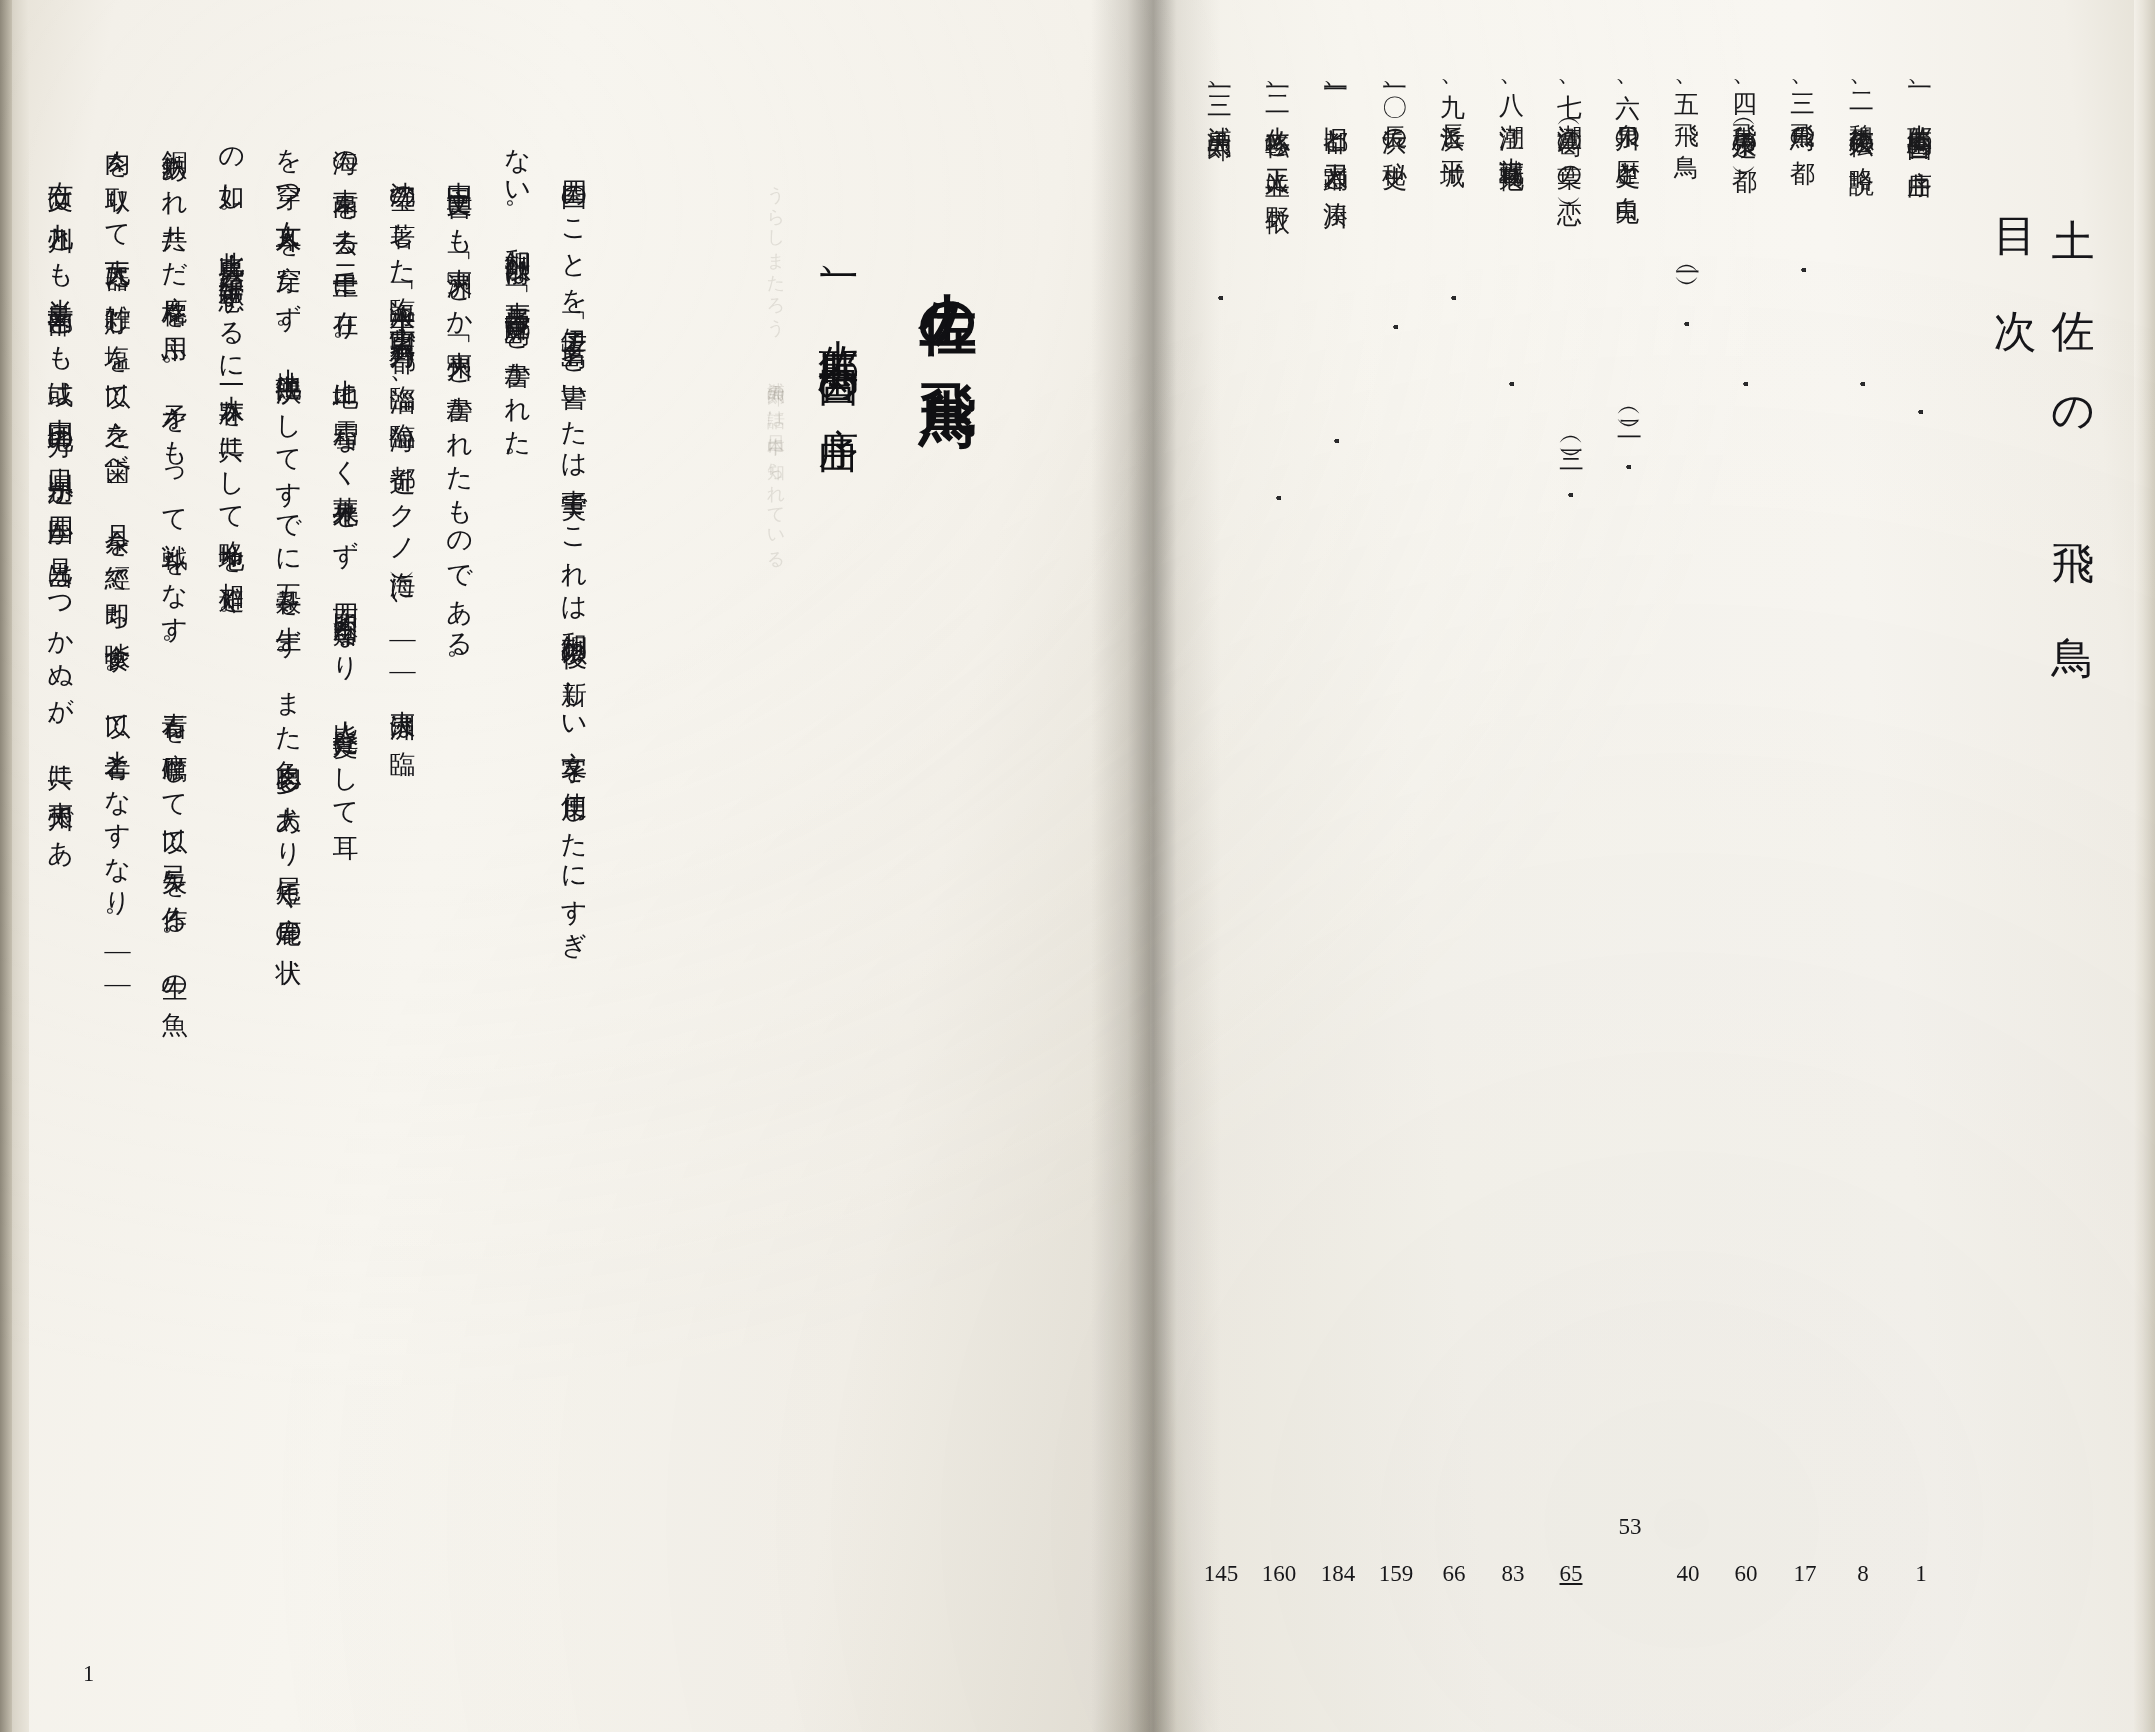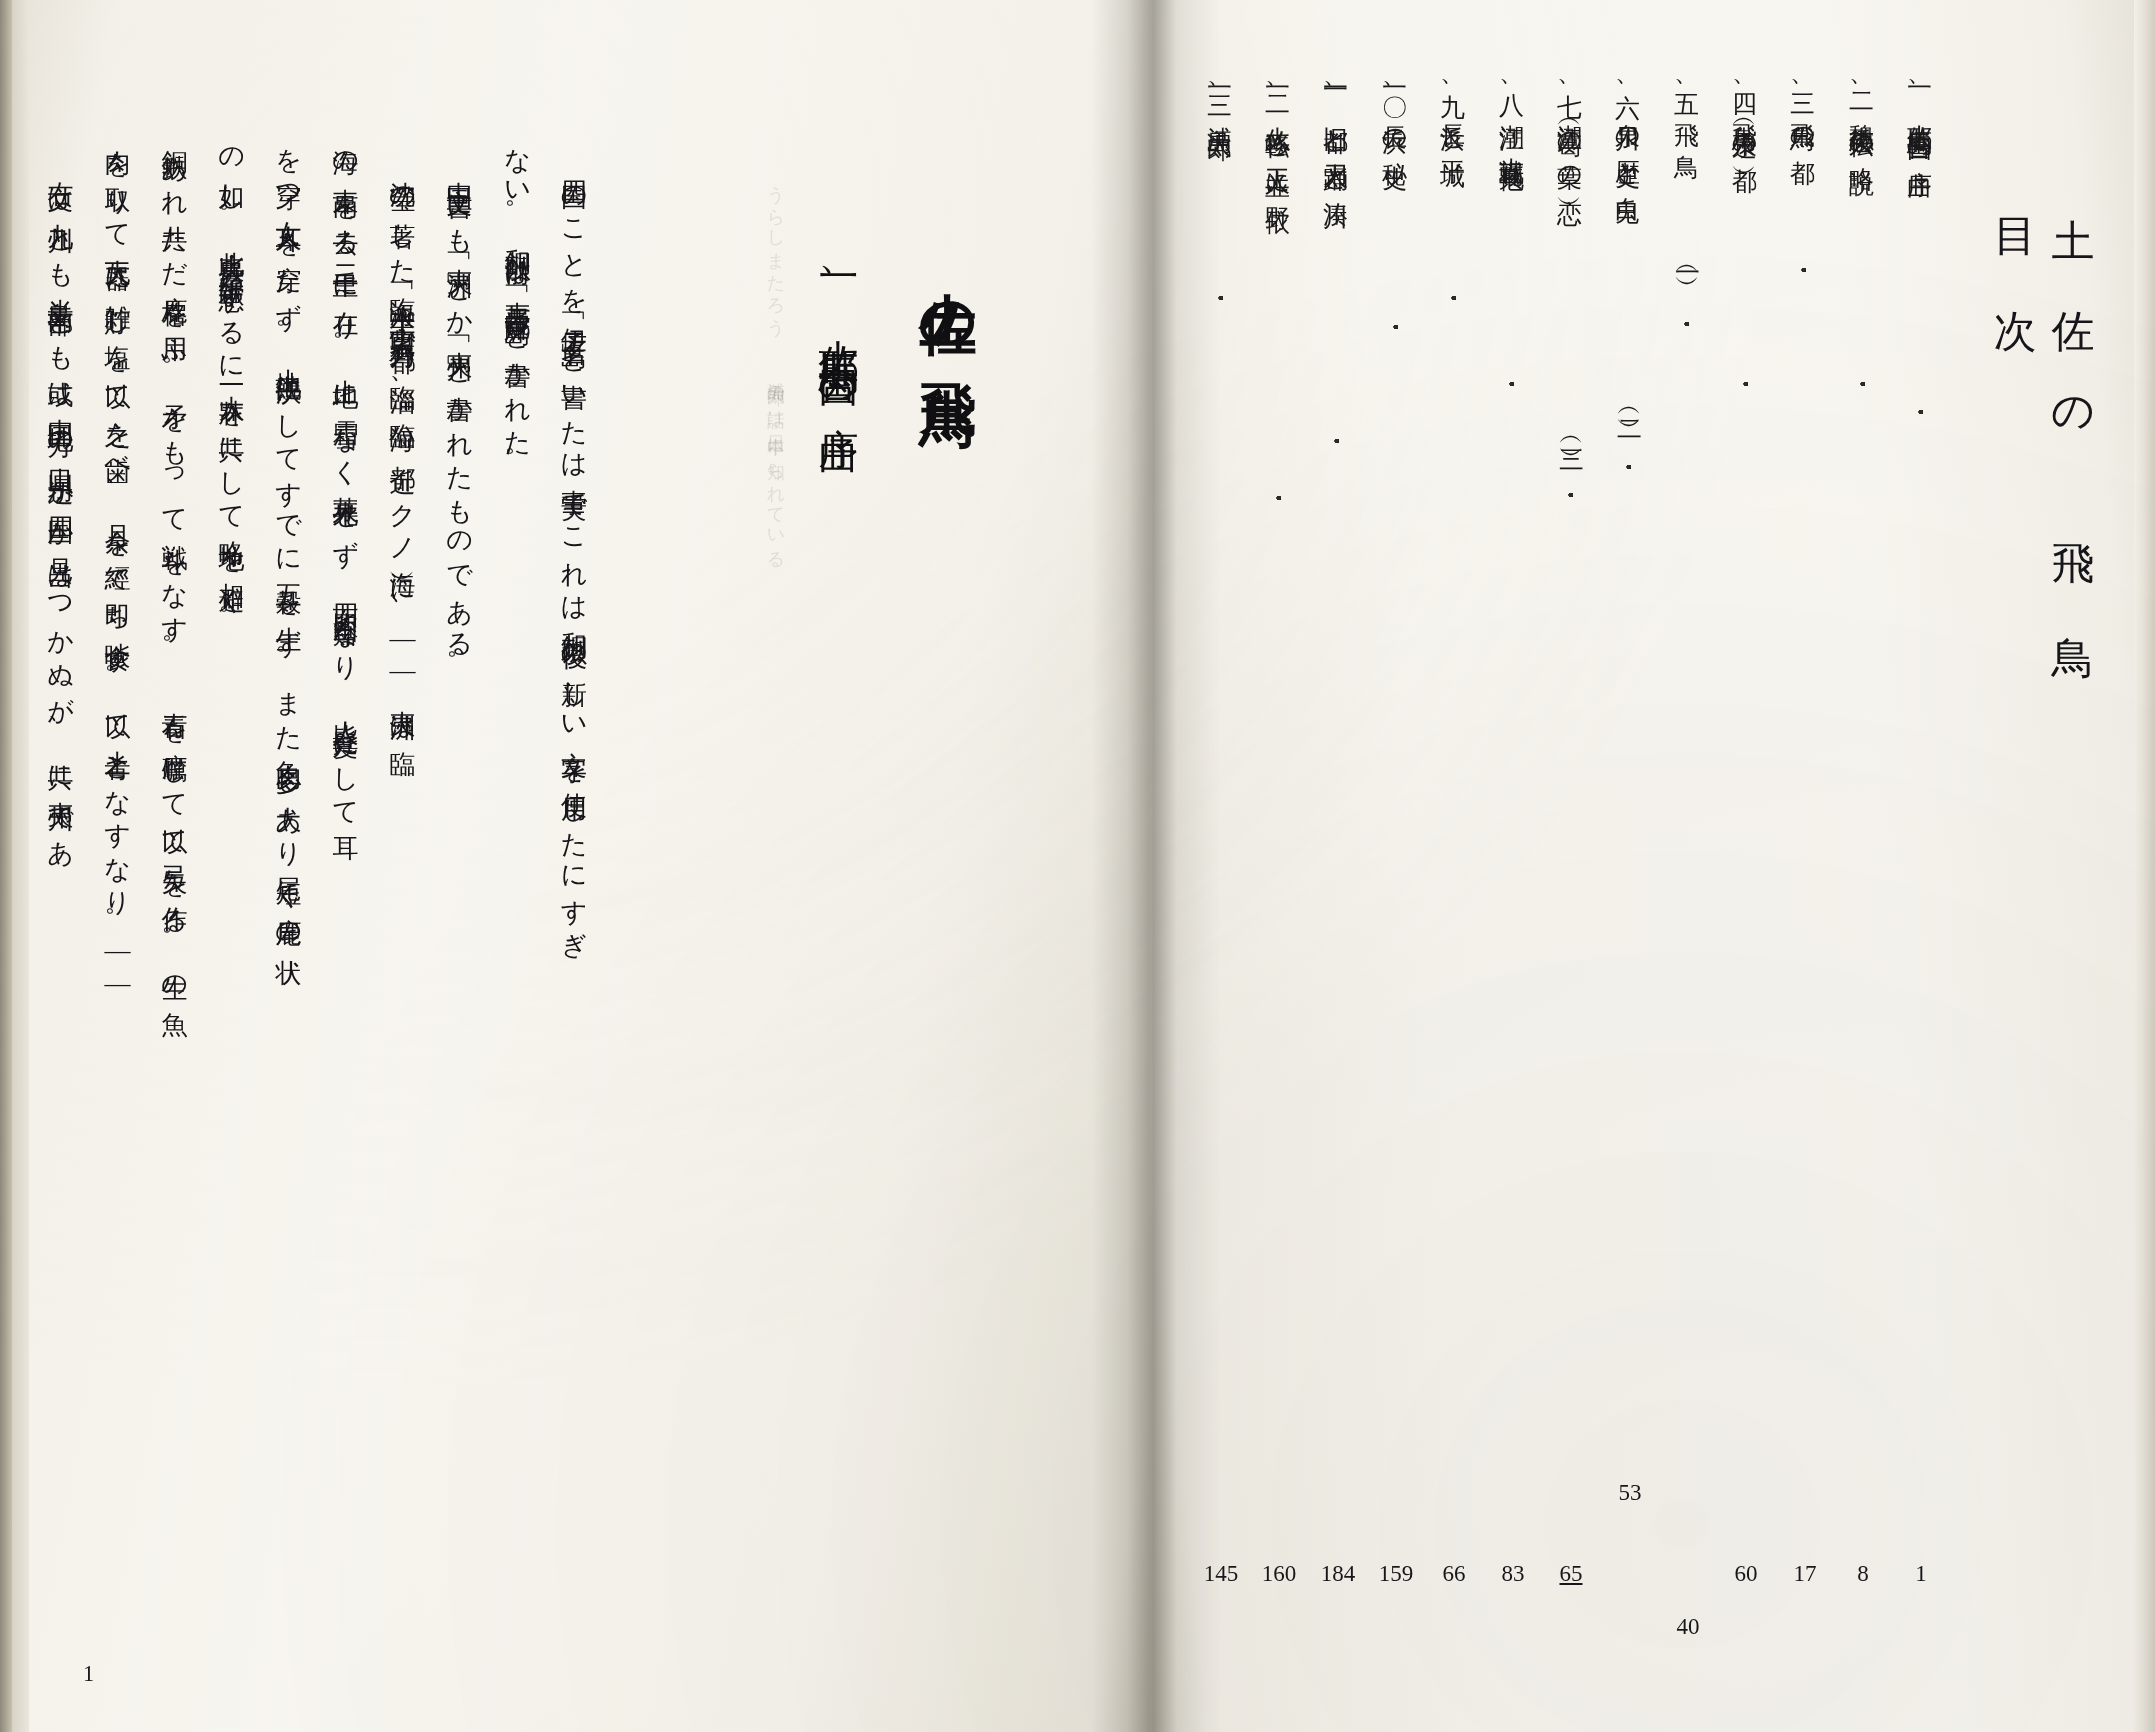--- a/index.html
+++ b/index.html
@@ -225,25 +225,25 @@
         <div class="toc-page-num" style="left: 687px; top: 1561px;">8</div>
         <div class="toc-item" style="left: 636px;"><span class="num">三、</span><span class="label">飛鳥の都</span></div>
         <div class="toc-leader" style="left: 644px; top: 258px; height: 1169px;">・・・・・・・・・・・・・・・・・・・・・・・・・・・・・・・・・・・・・・・・・・・・・・・・・・・・・・・・・・・・・・・・・・・・・・・・・・・・・・・・・・・・・・・・・・</div>
         <div class="toc-page-num" style="left: 629px; top: 1561px;">17</div>
         <div class="toc-item" style="left: 578px;"><span class="num">四、</span><span class="label">飛鳥（永遠の都）</span></div>
         <div class="toc-leader" style="left: 586px; top: 372px; height: 1055px;">・・・・・・・・・・・・・・・・・・・・・・・・・・・・・・・・・・・・・・・・・・・・・・・・・・・・・・・・・・・・・・・・・・・・・・・・・・・・・・・・・・・・・・・・・・</div>
         <div class="toc-page-num" style="left: 570px; top: 1561px;">60</div>
         <div class="toc-item" style="left: 520px;"><span class="num">五、</span><span class="label">飛　鳥</span></div>
         <div class="toc-item sub" style="left: 521px; top: 257px; height: auto;">（一）</div>
         <div class="toc-leader" style="left: 527px; top: 312px; height: 1115px;">・・・・・・・・・・・・・・・・・・・・・・・・・・・・・・・・・・・・・・・・・・・・・・・・・・・・・・・・・・・・・・・・・・・・・・・・・・・・・・・・・・・・・・・・・・</div>
-        <div class="toc-page-num" style="left: 512px; top: 1614px;">40</div>
+        <div class="toc-page-num" style="left: 512px; top: 1561px;">40</div>
         <div class="toc-item" style="left: 461px;"><span class="num">六、</span><span class="label">泉川の歴史と白兎</span></div>
         <div class="toc-item sub" style="left: 463px; top: 399px; height: auto;">（二）</div>
         <div class="toc-leader" style="left: 469px; top: 455px; height: 972px;">・・・・・・・・・・・・・・・・・・・・・・・・・・・・・・・・・・・・・・・・・・・・・・・・・・・・・・・・・・・・・・・・・・・・・・・・・・・・・・・・・・・・・・・・・・</div>
-        <div class="toc-page-num" style="left: 454px; top: 1480px;">53</div>
+        <div class="toc-page-num" style="left: 454px; top: 1514px;">53</div>
         <div class="toc-item" style="left: 403px;"><span class="num">七、</span><span class="label">潮江（葛の葉の恋）</span></div>
         <div class="toc-item sub" style="left: 405px; top: 428px; height: auto;">（三）</div>
         <div class="toc-leader" style="left: 411px; top: 483px; height: 943px;">・・・・・・・・・・・・・・・・・・・・・・・・・・・・・・・・・・・・・・・・・・・・・・・・・・・・・・・・・・・・・・・・・・・・・・・・・・・・・・・・・・・・・・・・・・</div>
         <div class="toc-page-num" style="left: 395px; top: 1561px; text-decoration: underline;">65</div>
         <div class="toc-item" style="left: 345px;"><span class="num">八、</span><span class="label">潮江　古戦場其他</span></div>
         <div class="toc-leader" style="left: 352px; top: 372px; height: 1055px;">・・・・・・・・・・・・・・・・・・・・・・・・・・・・・・・・・・・・・・・・・・・・・・・・・・・・・・・・・・・・・・・・・・・・・・・・・・・・・・・・・・・・・・・・・・</div>
         <div class="toc-page-num" style="left: 337px; top: 1561px;">83</div>
         <div class="toc-item" style="left: 286px;"><span class="num">九、</span><span class="label">長浜と平城</span></div>
         <div class="toc-leader" style="left: 294px; top: 286px; height: 1141px;">・・・・・・・・・・・・・・・・・・・・・・・・・・・・・・・・・・・・・・・・・・・・・・・・・・・・・・・・・・・・・・・・・・・・・・・・・・・・・・・・・・・・・・・・・・</div>
         <div class="toc-page-num" style="left: 278px; top: 1561px;">66</div>

